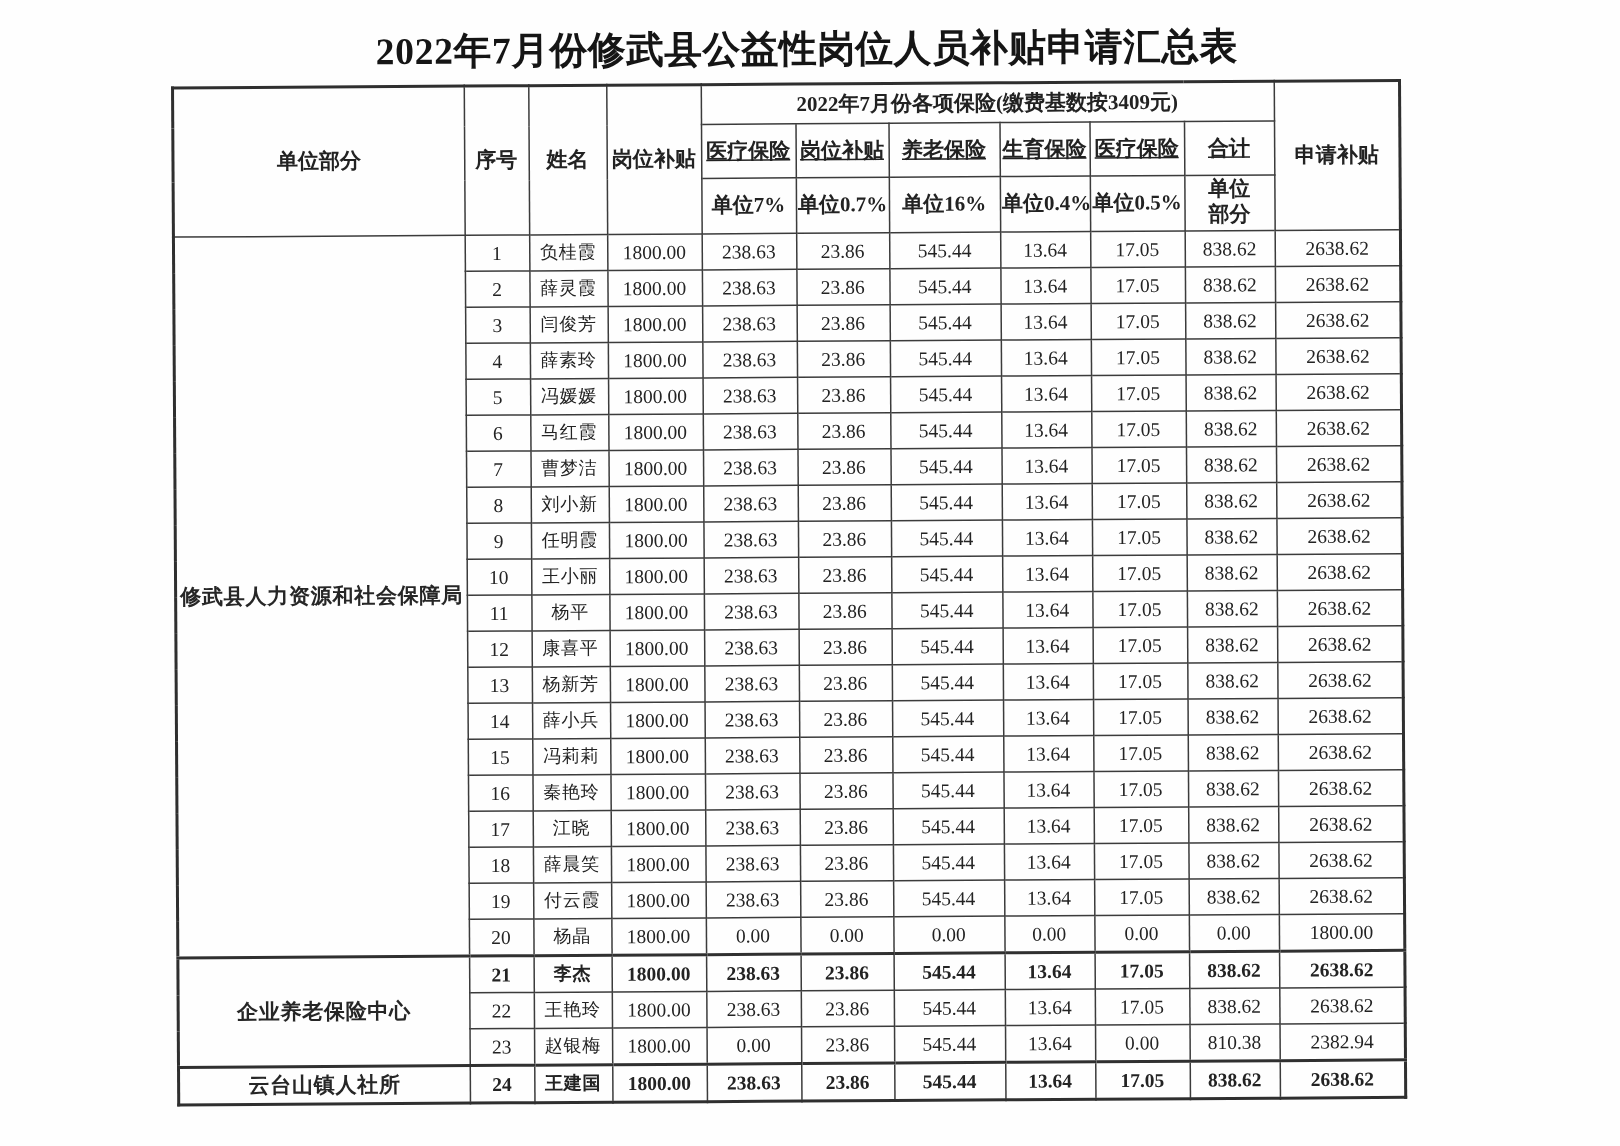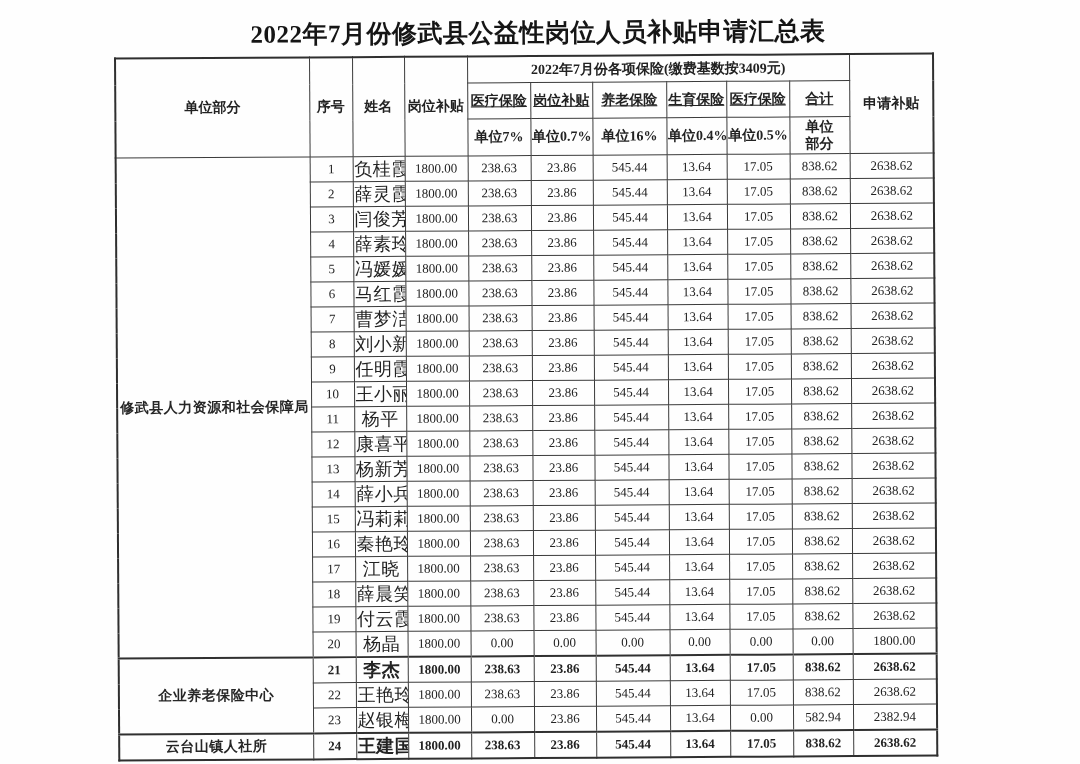--- a/index.html
+++ b/index.html
@@ -52,21 +52,21 @@
     color: #222;
   }
   .h1 th { height: 25px; }
   .h2 th { height: 35px; text-decoration: underline; }
   .h3 th { height: 36px; font-size: 13px; }
   .grid tbody td {
     height: 23px;
     font-size: 13px;
     color: #232323;
   }
-  .grid tbody td.name-cell { font-size: 18px; letter-spacing: 0.5px; }
+  .grid tbody td.name-cell { font-size: 12px; letter-spacing: 0.5px; }
   .grid tbody td.unit-cell {
     font-size: 14px;
     font-weight: bold;
     letter-spacing: 0.5px;
     color: #262626;
   }
   .wrap-narrow {
     display: inline-block;
     width: 2.4em;
     line-height: 1.25;
@@ -390,21 +390,21 @@
           </tr>
           <tr>
             <td class="serial-cell">23</td>
             <td class="name-cell">赵银梅</td>
             <td class="post-subsidy-cell">1800.00</td>
             <td class="medical-insurance-cell">0.00</td>
             <td class="unemployment-insurance-cell">23.86</td>
             <td class="pension-insurance-cell">545.44</td>
             <td class="injury-insurance-cell">13.64</td>
             <td class="maternity-insurance-cell">0.00</td>
-            <td class="insurance-total-cell">582.94</td>
+            <td class="insurance-total-cell">810.38</td>
             <td class="apply-subsidy-cell">2382.94</td>
           </tr>
           <tr class="group-first">
             <td rowspan="1" class="unit-cell">云台山镇人社所</td>
             <td class="serial-cell">24</td>
             <td class="name-cell">王建国</td>
             <td class="post-subsidy-cell">1800.00</td>
             <td class="medical-insurance-cell">238.63</td>
             <td class="unemployment-insurance-cell">23.86</td>
             <td class="pension-insurance-cell">545.44</td>

